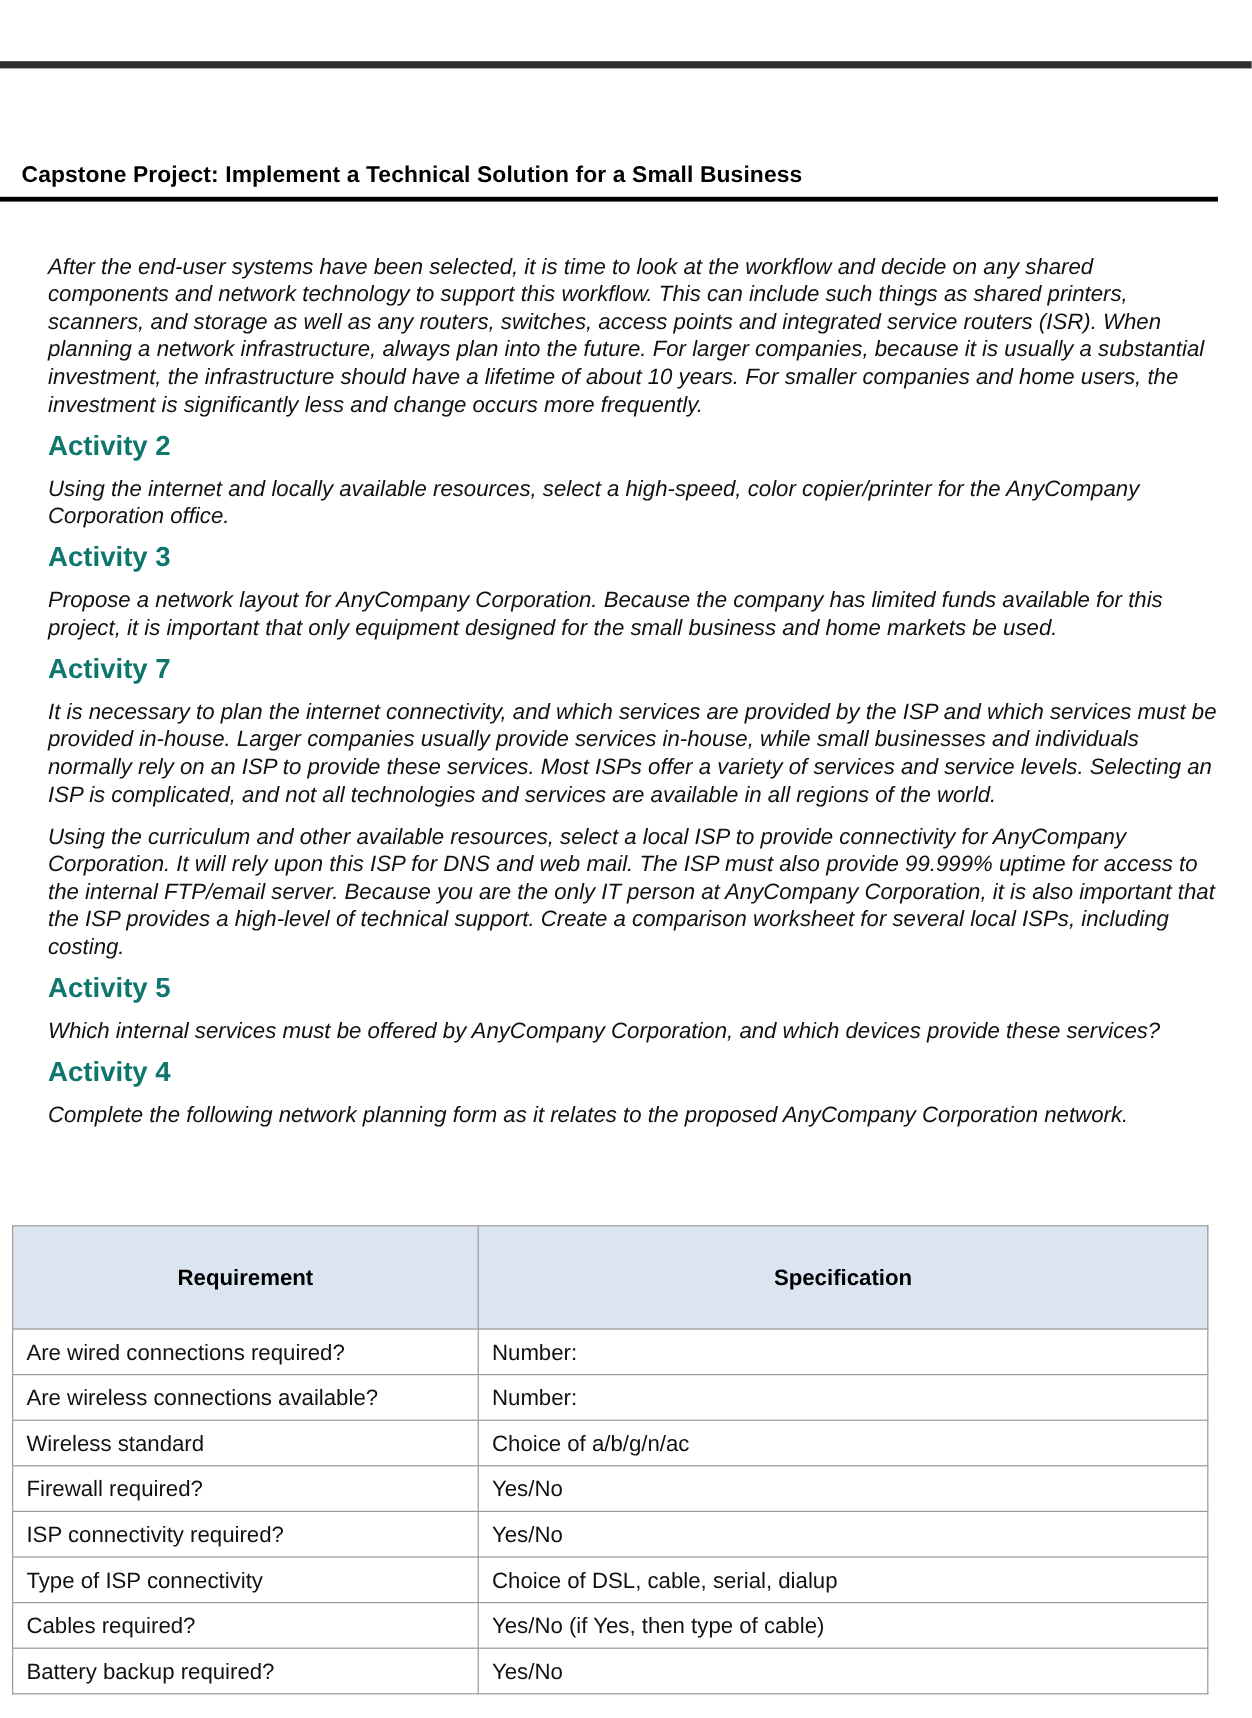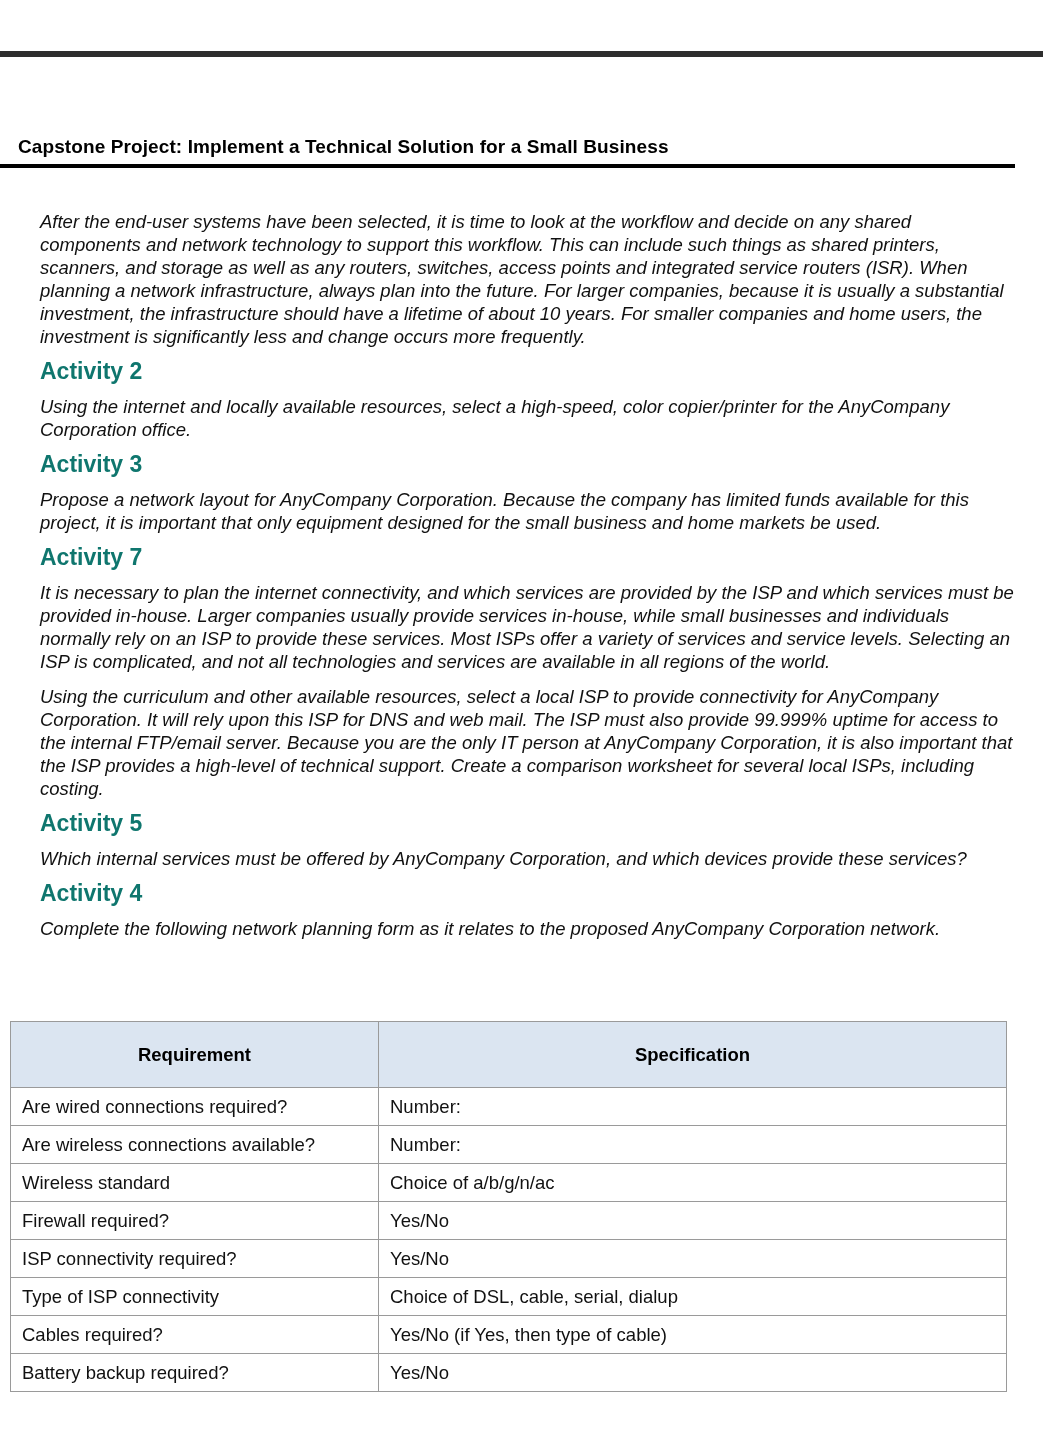--- a/index.html
+++ b/index.html
@@ -74,21 +74,21 @@
     table.plan th, table.plan td {
       border: 1px solid #9a9a9a;
       text-align: left;
       color: #111;
     }
     table.plan th {
       background: #dbe5f1;
       font-weight: bold;
       text-align: center;
       height: 53px;
-      padding: 6px;
+      padding: 16px;
       color: #000;
     }
     table.plan td {
       height: 37px;
       padding: 0 11px;
     }
     table.plan .col-req { width: 355px; }
   </style>
 </head>
 <body>

